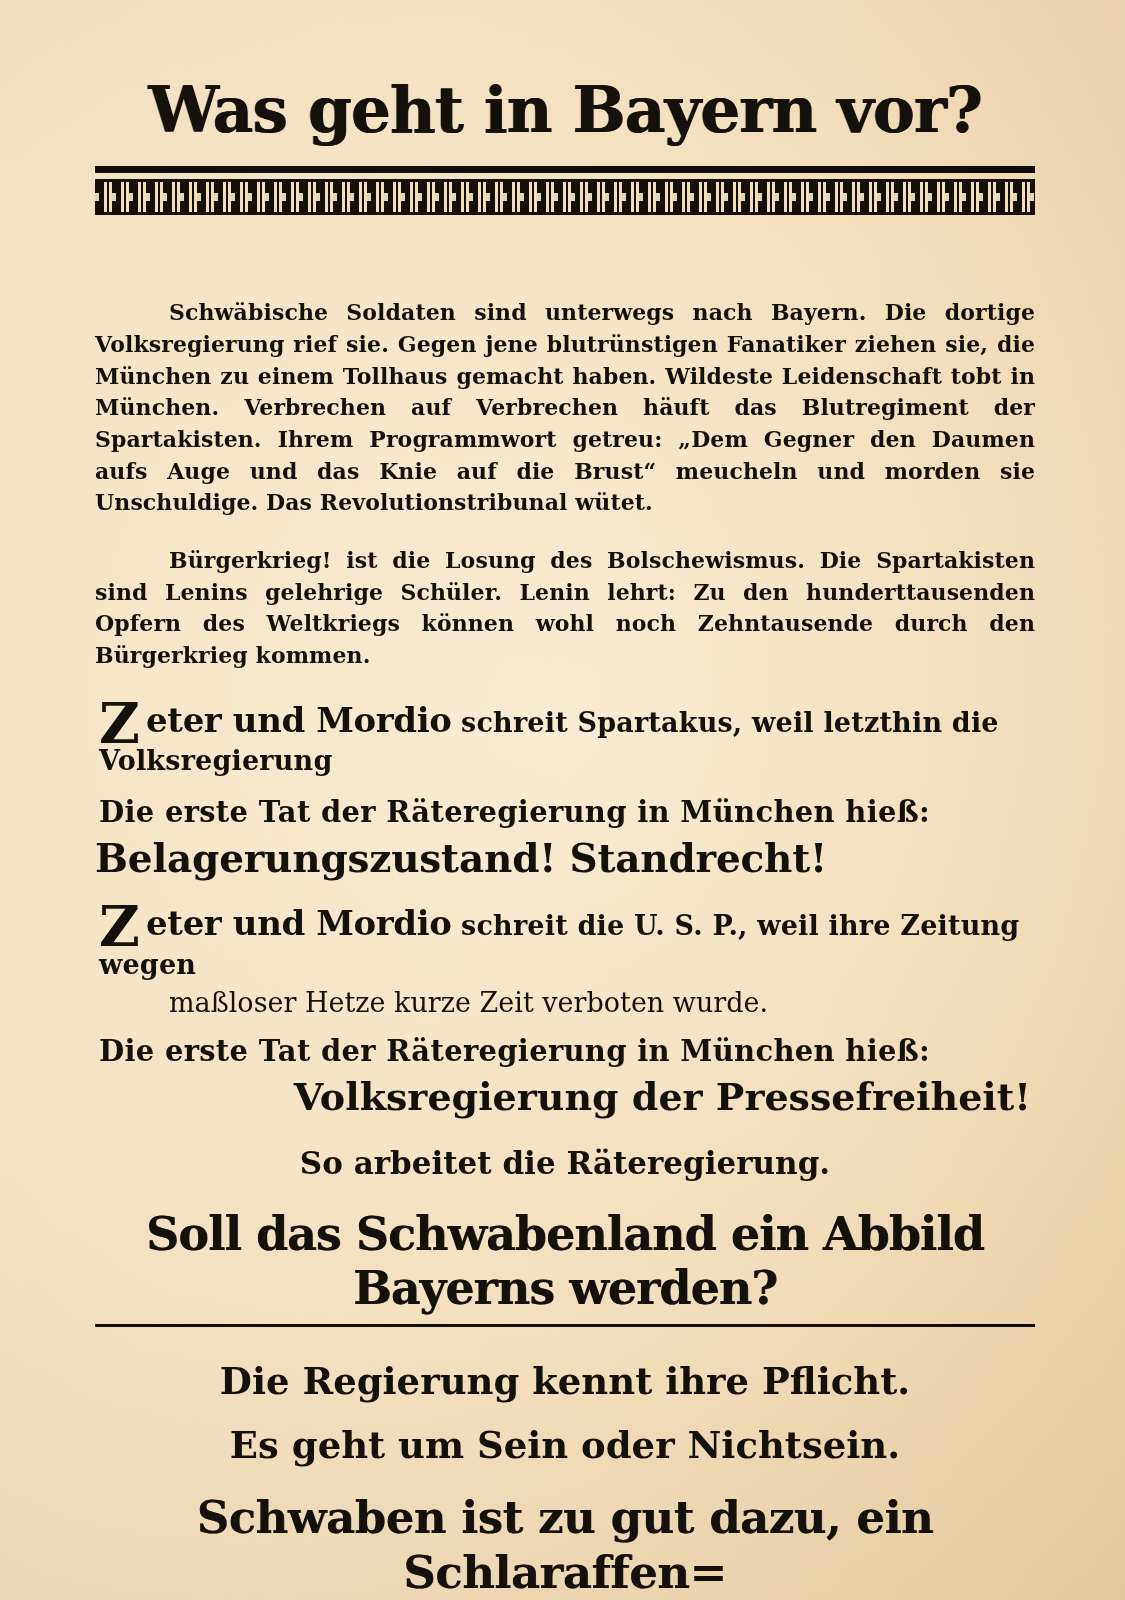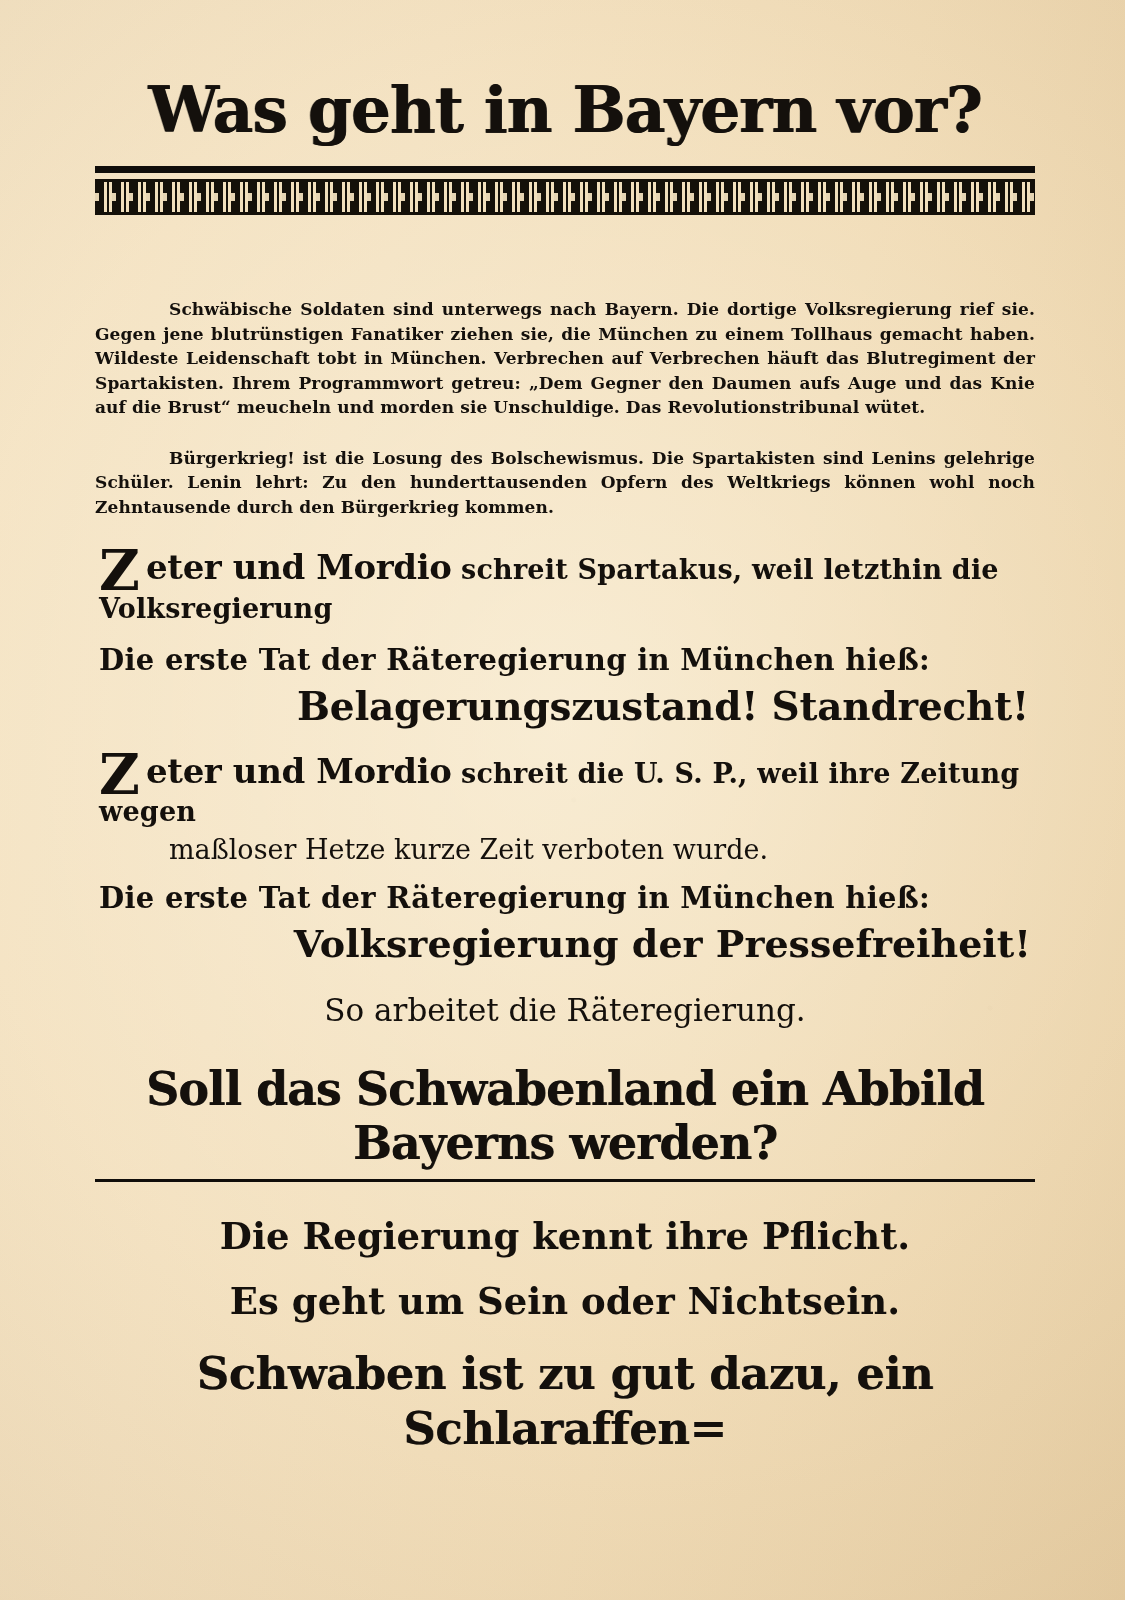--- a/index.html
+++ b/index.html
@@ -88,21 +88,21 @@
     position: absolute;
     left: 0; right: 0; top: 50%;
     height: 8px;
     transform: translateY(-50%);
     background: repeating-linear-gradient(90deg,
       rgba(241,223,188,.95) 0px, rgba(241,223,188,.95) 4px,
       rgba(20,16,9,0) 4px, rgba(20,16,9,0) 17px);
   }
   .body-block {
     margin: 0 0 0 0;
-    font-size: 17px;
+    font-size: 22px;
     line-height: 1.44;
     text-align: justify;
     text-justify: inter-word;
     font-weight: 700;
     font-family: "DejaVu Serif", serif;
     letter-spacing: .1px;
   }
   .body-block p {
     margin: 0 0 26px 0;
     text-indent: 74px;
@@ -133,39 +133,39 @@
     font-size: 27px;
     margin: -6px 0 16px 0;
   }
   .line-first {
     font-size: 29px;
     font-weight: 700;
     margin: 16px 0 6px 4px;
     letter-spacing: .3px;
   }
   .shout {
-    text-align: right;
+    text-align: left;
     font-size: 39px;
     font-weight: 700;
     margin: 2px 0 20px 0;
     letter-spacing: -.2px;
     padding-right: 6px;
   }
   .shout-2 {
     text-align: right;
     font-size: 38px;
     font-weight: 700;
     margin: 2px 0 26px 0;
     padding-right: 4px;
   }
   .center-line {
     text-align: center;
     font-size: 31px;
-    font-weight: 400;
-    margin: 12px 0 34px 0;
+    font-weight: 700;
+    margin: 12px 0 26px 0;
   }
   .banner {
     text-align: center;
     font-size: 46px;
     font-weight: 700;
     letter-spacing: -1px;
     margin: 0;
     padding: 0 0 4px 0;
     text-shadow: 0.5px 0 0 rgba(0,0,0,.7);
   }

